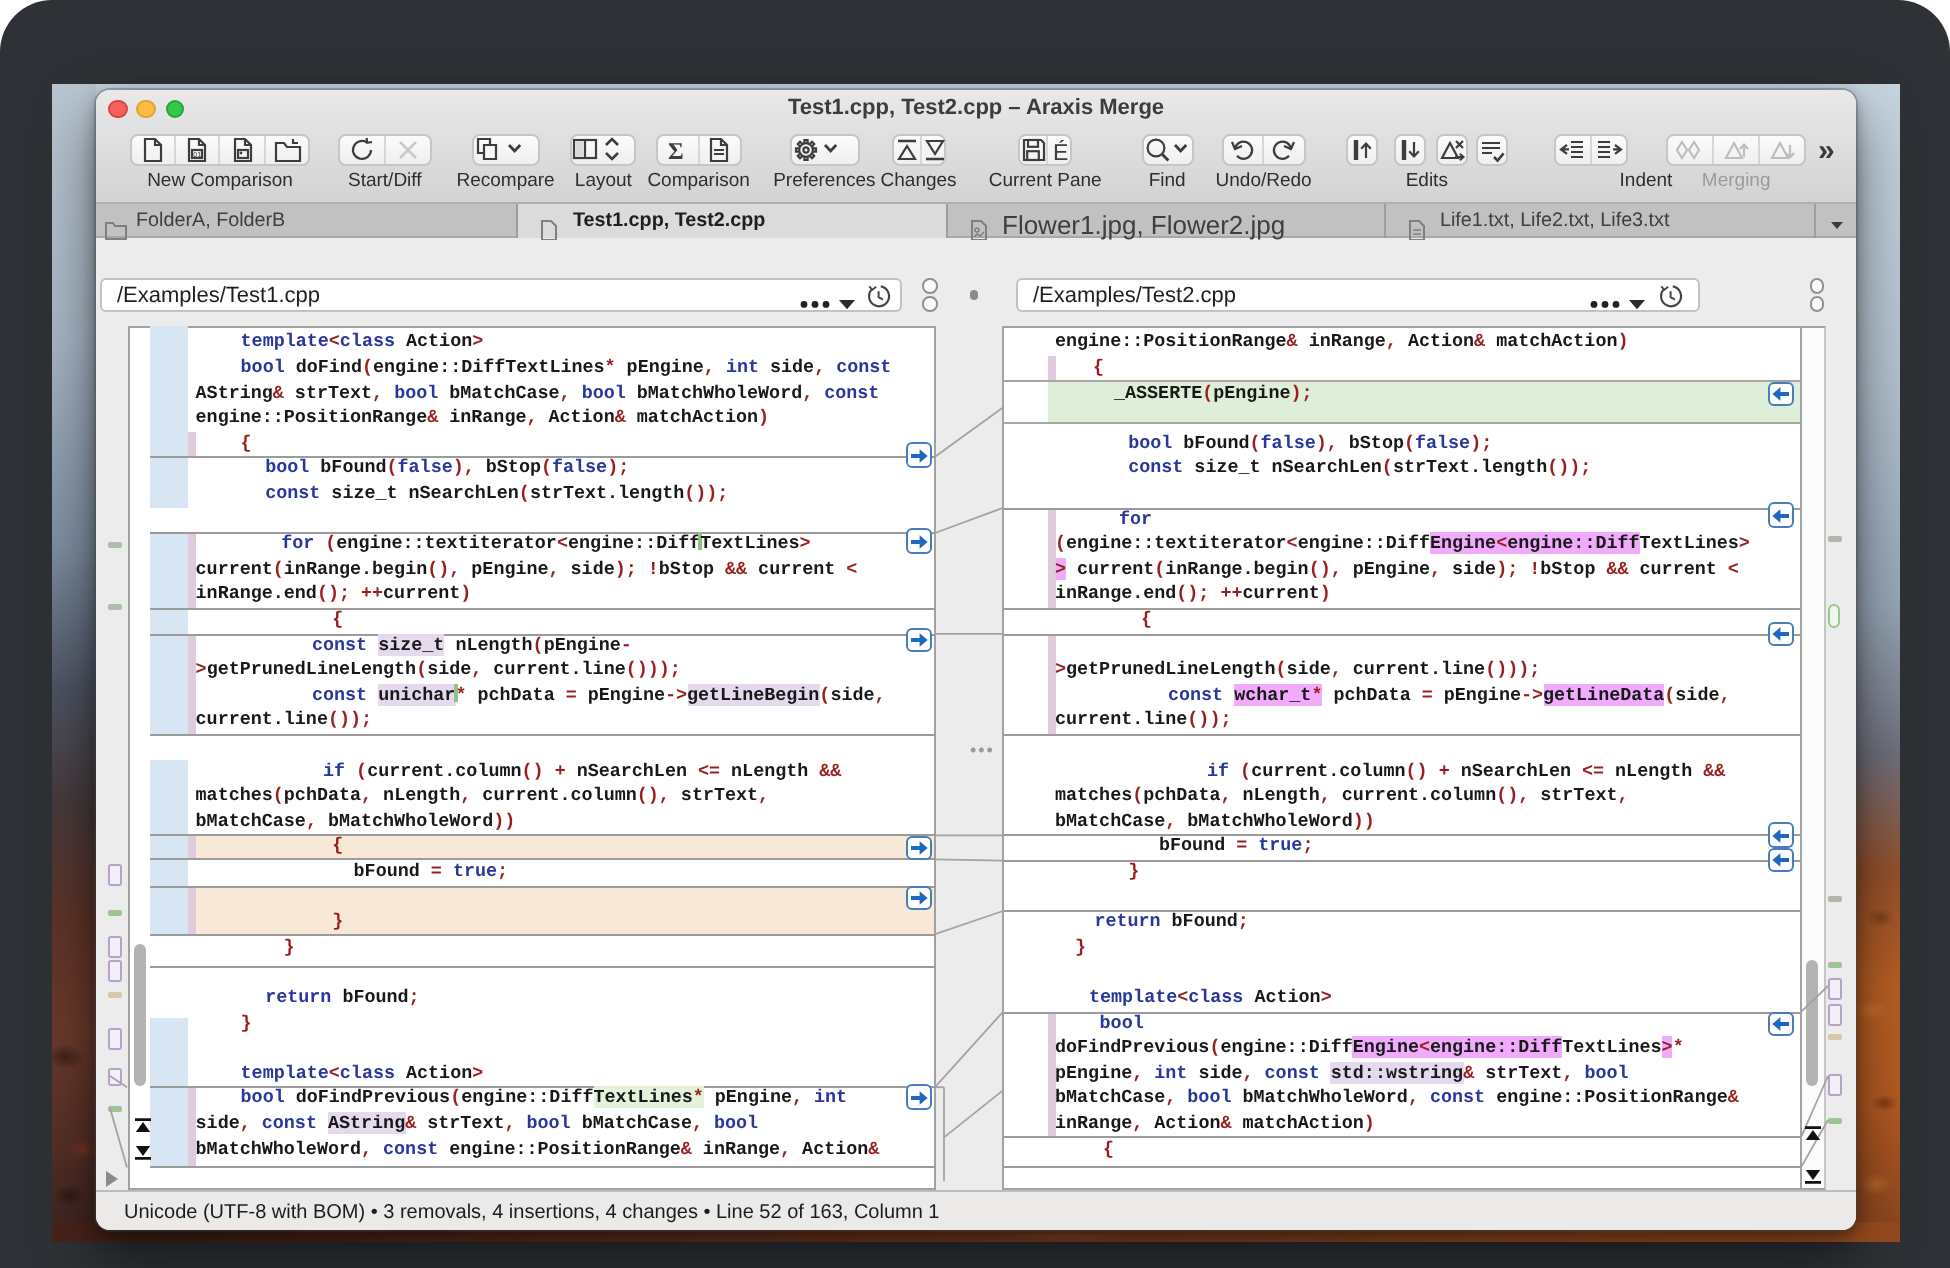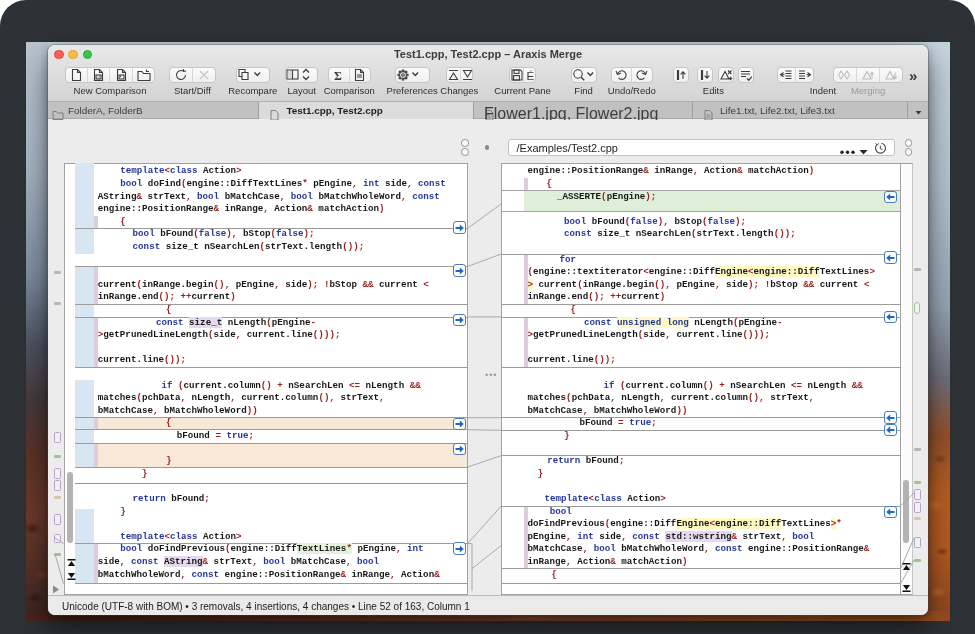--- a/index.html
+++ b/index.html
@@ -19,21 +19,21 @@
 .tab{top:57.2px;height:17.5px;font-size:9.9px;color:#383838;border-right:1px solid #9e9e9e}
 .ttxt{top:3.4px;position:absolute;white-space:nowrap}
 .content{left:0;top:75.7px;width:880px;height:475px;background:#ececec}
 .pfield{top:94px;height:17px;background:#fff;border:1px solid #c2c2c2;border-radius:3px;font-size:11px;color:#1e1e1e}
 .pane{top:118.2px;height:432.5px;background:#fff;border:1px solid #a2a2a2}
 .sbar{left:0;top:550.7px;width:880px;height:19.8px;background:#ebeae9;border-top:1px solid #bdbdbd;font-size:10px;color:#1c1c1c}
 .cl{position:absolute;font:bold 9.2px/12.6px "Liberation Mono",monospace;white-space:pre;color:#181818}
 .k{color:#27379b}
 .o{color:#9a1e1e}
 .lv{background:#e5daed}
-.gr{background:#fef9c3}
+.gr{background:#f0abfc}
 .glt{background:#e4f2dc}
 .tk{display:inline-block;width:2px;height:9px;background:#8dc383;margin:0 -1px;vertical-align:-1px}
 .sep{position:absolute;height:1px;background:#9b9b9b}
 .mk{position:absolute}
 .abtn{position:absolute;width:13.4px;height:12.5px;border:1.3px solid #4a7db8;border-radius:3px;background:#fdfeff;display:flex;align-items:center}
 svg{display:block;overflow:visible}
 </style></head><body>
 <div class="a bezel"></div>
 <div class="a screen"></div>
 <div class="a wpl"></div>
@@ -281,35 +281,51 @@
       </svg>
     </div>
 <div class="a ttxt" style="left:238.5px;top:60.6px;font-size:9.9px;color:#1e1e1e;font-weight:bold">Test1.cpp, Test2.cpp</div>
 <div class="a" style="left:436px;top:64.5px">
       <svg width="11" height="12">
         <path d="M2 1.5 h4.5 l2.5 2.5 v7 h-7 z" stroke="#7f7f7f" fill="none" stroke-width="1"></path>
         <circle cx="4.5" cy="6" r="1" stroke="#7f7f7f" fill="none" stroke-width=".8"></circle>
         <path d="M3 9.5 l1.5 -1.5 1.5 1 2 -2" stroke="#7f7f7f" fill="none" stroke-width=".8"></path>
       </svg>
     </div>
-<div class="a ttxt" style="left:436px;top:60.6px;font-size:16px;color:#3e3e3e">Flower1.jpg, Flower2.jpg</div>
+<div class="a ttxt" style="left:453px;top:60.6px;font-size:13px;color:#3e3e3e">Flower1.jpg, Flower2.jpg</div>
 <div class="a" style="left:655px;top:64.5px">
       <svg width="11" height="12">
         <path d="M2 1.5 h4.5 l2.5 2.5 v7 h-7 z" stroke="#7f7f7f" fill="none" stroke-width="1"></path>
         <path d="M3.5 6 h4 M3.5 8 h4" stroke="#7f7f7f" stroke-width=".8"></path>
       </svg>
     </div>
 <div class="a ttxt" style="left:672px;top:60.6px;font-size:9.9px;color:#3e3e3e">Life1.txt, Life2.txt, Life3.txt</div>
 <div class="a" style="left:866px;top:63.5px">
       <svg width="10" height="10">
         <path d="M1.5 3 l3 3.5 3 -3.5 z" fill="#3a3a3a"></path>
       </svg>
     </div>
 <div class="a content"></div>
-<div class="a pfield" style="left:459.5px;width:387px">
+<div class="a pfield" style="left:1.5px;width:401.5px">
+      <span style="position:absolute;left:8px;top:2.5px">/Examples/Test1.cpp</span>
+      <svg style="position:absolute;right:34px;top:10.5px" width="16" height="5">
+        <circle cx="2" cy="2.2" r="1.7" fill="#222"></circle>
+        <circle cx="7.5" cy="2.2" r="1.7" fill="#222"></circle>
+        <circle cx="13" cy="2.2" r="1.7" fill="#222"></circle>
+      </svg>
+      <svg style="position:absolute;right:22px;top:9.5px" width="9" height="7">
+        <path d="M0.5 1 l4 4.6 4 -4.6 z" fill="#2b2b2b"></path>
+      </svg>
+      <svg style="position:absolute;right:5px;top:2.5px" width="12" height="12">
+        <path d="M3.2 2.4 a5 5 0 1 0 4.2 -1.2" stroke="#444" fill="none" stroke-width="1.1"></path>
+        <path d="M1.6 1.2 l1.6 1.7 1.9 -1.5" stroke="#444" fill="none" stroke-width="0.9"></path>
+        <path d="M6.3 3.6 v3 l2.2 1.2" stroke="#444" fill="none" stroke-width="1"></path>
+      </svg>
+    </div>
+<div class="a pfield" style="left:459.5px;width:342px">
       <span style="position:absolute;left:8px;top:2.5px">/Examples/Test2.cpp</span>
       <svg style="position:absolute;right:38px;top:10.5px" width="16" height="5">
         <circle cx="2" cy="2.2" r="1.7" fill="#222"></circle>
         <circle cx="7.5" cy="2.2" r="1.7" fill="#222"></circle>
         <circle cx="13" cy="2.2" r="1.7" fill="#222"></circle>
       </svg>
       <svg style="position:absolute;right:26px;top:9.5px" width="9" height="7">
         <path d="M0.5 1 l4 4.6 4 -4.6 z" fill="#2b2b2b"></path>
       </svg>
       <svg style="position:absolute;right:8px;top:2.5px" width="12" height="12">
@@ -365,25 +381,27 @@
 <div class="sep" style="left:453.5px;top:460.9px;width:398.5px"></div>
 <div class="sep" style="left:453.5px;top:523.7px;width:398.5px"></div>
 <div class="sep" style="left:453.5px;top:538.7px;width:398.5px"></div>
 <div class="cl" style="left:72.3px;top:120.7px"><span class="k">template</span><span class="o">&lt;</span><span class="k">class</span> Action<span class="o">&gt;</span></div>
 <div class="cl" style="left:72.3px;top:133.3px"><span class="k">bool</span> doFind<span class="o">(</span>engine::DiffTextLines<span class="o">*</span> pEngine<span class="o">,</span> <span class="k">int</span> side<span class="o">,</span> <span class="k">const</span></div>
 <div class="cl" style="left:49.8px;top:145.9px">AString<span class="o">&amp;</span> strText<span class="o">,</span> <span class="k">bool</span> bMatchCase<span class="o">,</span> <span class="k">bool</span> bMatchWholeWord<span class="o">,</span> <span class="k">const</span></div>
 <div class="cl" style="left:49.8px;top:158.5px">engine::PositionRange<span class="o">&amp;</span> inRange<span class="o">,</span> Action<span class="o">&amp;</span> matchAction<span class="o">)</span></div>
 <div class="cl" style="left:72.3px;top:171.1px"><span class="o">{</span></div>
 <div class="cl" style="left:84.6px;top:183.7px"><span class="k">bool</span> bFound<span class="o">(</span><span class="k">false</span><span class="o">),</span> bStop<span class="o">(</span><span class="k">false</span><span class="o">);</span></div>
 <div class="cl" style="left:84.6px;top:196.3px"><span class="k">const</span> size_t nSearchLen<span class="o">(</span>strText.length<span class="o">());</span></div>
+<div class="cl" style="left:92.6px;top:221.5px"><span class="k">for</span> <span class="o">(</span>engine::textiterator<span class="o">&lt;</span>engine::Diff<span class="tk"></span>TextLines<span class="o">&gt;</span></div>
 <div class="cl" style="left:49.8px;top:234.1px">current<span class="o">(</span>inRange.begin<span class="o">(),</span> pEngine<span class="o">,</span> side<span class="o">);</span> <span class="o">!</span>bStop <span class="o">&amp;&amp;</span> current <span class="o">&lt;</span></div>
 <div class="cl" style="left:49.8px;top:246.7px">inRange.end<span class="o">();</span> <span class="o">++</span>current<span class="o">)</span></div>
 <div class="cl" style="left:118.1px;top:259.3px"><span class="o">{</span></div>
 <div class="cl" style="left:108.0px;top:271.9px"><span class="k">const</span> <span class="lv">size_t</span> nLength<span class="o">(</span>pEngine<span class="o">-</span></div>
 <div class="cl" style="left:49.8px;top:284.5px"><span class="o">&gt;</span>getPrunedLineLength<span class="o">(</span>side<span class="o">,</span> current.line<span class="o">()));</span></div>
+<div class="cl" style="left:108.0px;top:297.1px"><span class="k">const</span> <span class="lv">unichar</span><span class="tk"></span><span class="o">*</span> pchData <span class="o">=</span> pEngine<span class="o">-&gt;</span><span class="lv">getLineBegin</span><span class="o">(</span>side<span class="o">,</span></div>
 <div class="cl" style="left:49.8px;top:309.7px">current.line<span class="o">());</span></div>
 <div class="cl" style="left:113.5px;top:334.9px"><span class="k">if</span> <span class="o">(</span>current.column<span class="o">()</span> <span class="o">+</span> nSearchLen <span class="o">&lt;=</span> nLength <span class="o">&amp;&amp;</span></div>
 <div class="cl" style="left:49.8px;top:347.5px">matches<span class="o">(</span>pchData<span class="o">,</span> nLength<span class="o">,</span> current.column<span class="o">(),</span> strText<span class="o">,</span></div>
 <div class="cl" style="left:49.8px;top:360.1px">bMatchCase<span class="o">,</span> bMatchWholeWord<span class="o">))</span></div>
 <div class="cl" style="left:118.1px;top:372.7px"><span class="o">{</span></div>
 <div class="cl" style="left:128.8px;top:385.3px">bFound <span class="o">=</span> <span class="k">true</span><span class="o">;</span></div>
 <div class="cl" style="left:118.1px;top:410.5px"><span class="o">}</span></div>
 <div class="cl" style="left:93.8px;top:423.1px"><span class="o">}</span></div>
 <div class="cl" style="left:84.6px;top:448.3px"><span class="k">return</span> bFound<span class="o">;</span></div>
 <div class="cl" style="left:72.3px;top:460.9px"><span class="o">}</span></div>
@@ -394,22 +412,22 @@
 <div class="cl" style="left:479.5px;top:120.7px">engine::PositionRange<span class="o">&amp;</span> inRange<span class="o">,</span> Action<span class="o">&amp;</span> matchAction<span class="o">)</span></div>
 <div class="cl" style="left:498.5px;top:133.3px"><span class="o">{</span></div>
 <div class="cl" style="left:509.0px;top:145.9px">_ASSERTE<span class="o">(</span>pEngine<span class="o">);</span></div>
 <div class="cl" style="left:516.1px;top:171.1px"><span class="k">bool</span> bFound<span class="o">(</span><span class="k">false</span><span class="o">),</span> bStop<span class="o">(</span><span class="k">false</span><span class="o">);</span></div>
 <div class="cl" style="left:516.1px;top:183.7px"><span class="k">const</span> size_t nSearchLen<span class="o">(</span>strText.length<span class="o">());</span></div>
 <div class="cl" style="left:511.5px;top:208.9px"><span class="k">for</span></div>
 <div class="cl" style="left:479.5px;top:221.5px"><span class="o">(</span>engine::textiterator<span class="o">&lt;</span>engine::Diff<span class="gr">Engine<span class="o">&lt;</span>engine::Diff</span>TextLines<span class="o">&gt;</span></div>
 <div class="cl" style="left:479.5px;top:234.1px"><span class="gr"><span class="o">&gt;</span></span> current<span class="o">(</span>inRange.begin<span class="o">(),</span> pEngine<span class="o">,</span> side<span class="o">);</span> <span class="o">!</span>bStop <span class="o">&amp;&amp;</span> current <span class="o">&lt;</span></div>
 <div class="cl" style="left:479.5px;top:246.7px">inRange.end<span class="o">();</span> <span class="o">++</span>current<span class="o">)</span></div>
 <div class="cl" style="left:522.5px;top:259.3px"><span class="o">{</span></div>
-<div class="cl" style="left:536.0px;top:271.9px"><span class="k">const</span> <span class="gr"><span class="k">unsigned</span> <span class="k">long</span></span> nLength<span class="o">(</span>pEngine<span class="o">-</span></div>
 <div class="cl" style="left:479.5px;top:284.5px"><span class="o">&gt;</span>getPrunedLineLength<span class="o">(</span>side<span class="o">,</span> current.line<span class="o">()));</span></div>
+<div class="cl" style="left:536.0px;top:297.1px"><span class="k">const</span> <span class="gr">wchar_t<span class="o">*</span></span> pchData <span class="o">=</span> pEngine<span class="o">-&gt;</span><span class="gr">getLineData</span><span class="o">(</span>side<span class="o">,</span></div>
 <div class="cl" style="left:479.5px;top:309.7px">current.line<span class="o">());</span></div>
 <div class="cl" style="left:555.5px;top:334.9px"><span class="k">if</span> <span class="o">(</span>current.column<span class="o">()</span> <span class="o">+</span> nSearchLen <span class="o">&lt;=</span> nLength <span class="o">&amp;&amp;</span></div>
 <div class="cl" style="left:479.5px;top:347.5px">matches<span class="o">(</span>pchData<span class="o">,</span> nLength<span class="o">,</span> current.column<span class="o">(),</span> strText<span class="o">,</span></div>
 <div class="cl" style="left:479.5px;top:360.1px">bMatchCase<span class="o">,</span> bMatchWholeWord<span class="o">))</span></div>
 <div class="cl" style="left:531.5px;top:372.7px">bFound <span class="o">=</span> <span class="k">true</span><span class="o">;</span></div>
 <div class="cl" style="left:516.1px;top:385.3px"><span class="o">}</span></div>
 <div class="cl" style="left:499.2px;top:410.5px"><span class="k">return</span> bFound<span class="o">;</span></div>
 <div class="cl" style="left:489.5px;top:423.1px"><span class="o">}</span></div>
 <div class="cl" style="left:496.5px;top:448.3px"><span class="k">template</span><span class="o">&lt;</span><span class="k">class</span> Action<span class="o">&gt;</span></div>
 <div class="cl" style="left:501.8px;top:460.9px"><span class="k">bool</span></div>

